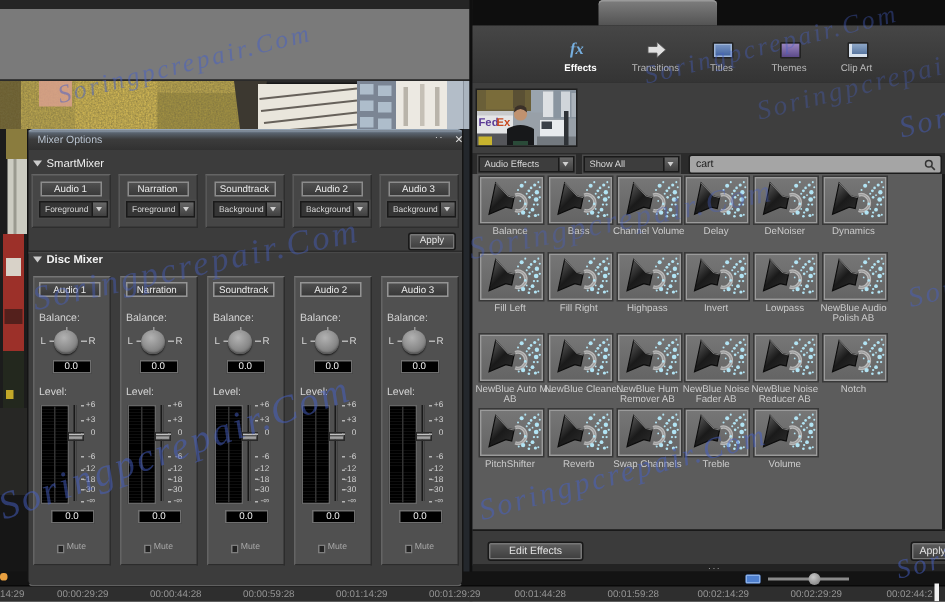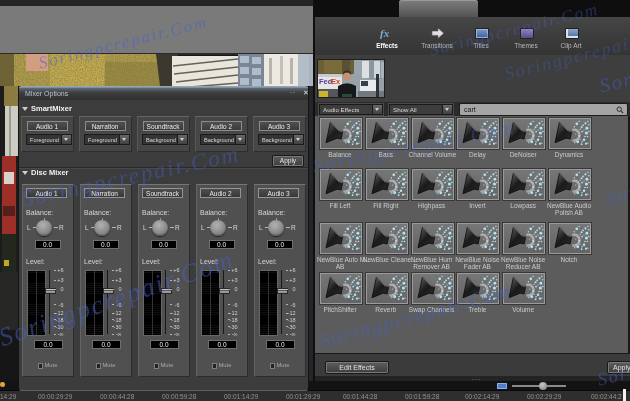--- a/index.html
+++ b/index.html
@@ -313,21 +313,21 @@
 <div class="rlab" style="left:465px">00:02:14:29</div>
 <div class="rlab" style="left:527px">00:02:29:29</div>
 <div class="rlab" style="left:591px">00:02:44:2</div>
 <div class="abs" style="left:623px;top:389px;width:3px;height:12px;background:#f2f2f2"></div>
 <div class="abs" style="left:18px;top:85.5px;width:291px;height:305px;background:#3c3c3c;border:1px solid #141414;border-top:1px solid #96a5b5;border-bottom:1px solid #606060;border-radius:4px;box-sizing:border-box;z-index:10">
 <div class="abs" style="left:0;top:0;width:289px;height:13px;background:linear-gradient(#95a3b3 0%,#5a6470 12%,#3c3c3c 45%,#313131 100%)"></div>
 <div class="abs" style="left:6px;top:3.5px;font-size:7px;color:#b7c2cf">Mixer Options</div>
 <div class="abs" style="left:271px;top:0px;font-size:7px;color:#ccc;letter-spacing:1px">..</div>
 <div class="abs" style="left:284px;top:2.5px;font-size:7px;color:#ddd">✕</div>
 <div class="abs" style="left:3px;top:20px;width:0;height:0;border-left:3.5px solid transparent;border-right:3.5px solid transparent;border-top:4px solid #ccc"></div>
-<div class="abs" style="left:12px;top:17px;font-size:7.5px;font-weight:bold;color:#f2f2f2">SmartMixer</div>
+<div class="abs" style="left:12px;top:17px;font-size:7.5px;font-weight:normal;color:#f2f2f2">SmartMixer</div>
 <div class="grp" style="left:2px;top:29px">
 <div class="gbtn">Audio 1</div>
 <div class="dd" style="left:4px;top:17.5px;width:44px;background:#353535">
           <div class="txt" style="font-size:5.6px">Foreground</div>
           <div class="btn"></div>
         </div>
 </div>
 <div class="grp" style="left:60px;top:29px">
 <div class="gbtn">Narration</div>
 <div class="dd" style="left:4px;top:17.5px;width:44px;background:#353535">

